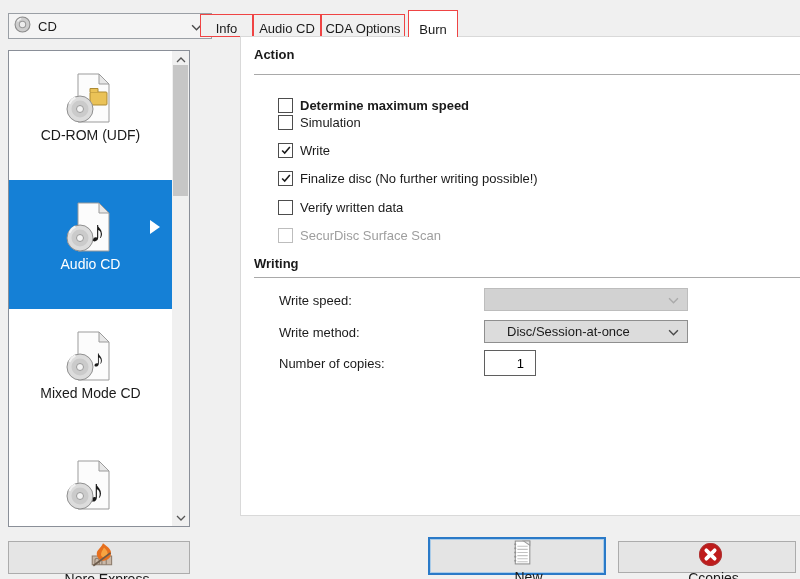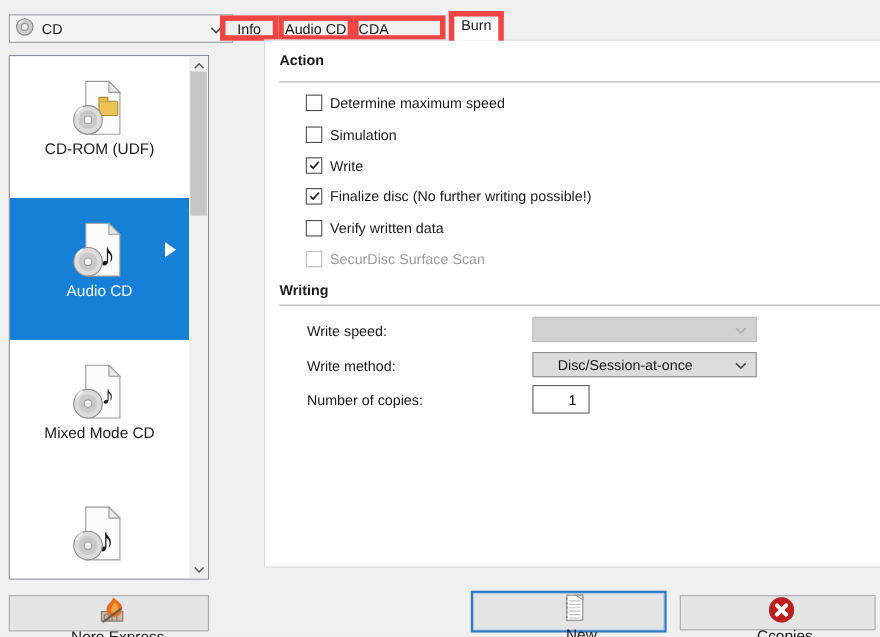--- a/index.html
+++ b/index.html
@@ -8,22 +8,22 @@
   .dialog { position:relative; width:800px; height:579px; background:#f0f0f0; overflow:hidden; }
 
   
   .device-combo { position:absolute; left:8px; top:13px; width:204px; height:26px;
     background:#f4f4f4; border:1px solid #9a9fa5; display:flex; align-items:center; cursor:default; }
   .device-combo .disc { margin-left:5px; }
   .device-combo .dlabel { margin-left:7px; flex:1; }
   .device-combo .chev { margin-right:9px; }
 
   
-  .tab { position:absolute; top:14px; height:23px; background:#f0f0f0; border:5px solid #ef4444;
-    display:flex; align-items:flex-start; justify-content:center; z-index:1; cursor:default; }
+  .tab { position:absolute; top:14px; height:23px; background:#f0f0f0; border:1px solid #ef4444;
+    display:flex; align-items:flex-end; justify-content:center; z-index:1; cursor:default; }
   .tab.active { top:10px; height:27px; background:#ffffff; border-bottom:none; z-index:3; }
   .tab-info { left:200px; width:53px; }
   .tab-audiocd { left:253px; width:68px; }
   .tab-cda { left:321px; width:84px; }
   .tab-burn { left:408px; width:50px; }
 
   
   .panel { position:absolute; left:200px; top:36px; width:596px; height:480px;
     background:#ffffff; border:1px solid #d9d9d9; z-index:2;margin-left:40px; }
   .sect-title { position:absolute; left:13px; font-weight:bold; }
@@ -188,21 +188,21 @@
             <polyline points="1,1 5,5 9,1" fill="none" stroke="#555" stroke-width="1.3"></polyline>
           </svg>
       </div>
     </div>
   </div>
 
   <div class="panel">
     <div class="sect-title" style="top:10px;">Action</div>
     <div class="sect-line" style="top:37px;"></div>
 
-    <div class="cbrow" style="top:48px;">
+    <div class="cbrow" style="top:60px;font-weight:bold;">
       <span class="cbox"></span>
       <span class="cblabel">Determine maximum speed</span>
     </div>
     <div class="cbrow" style="top:77px;">
       <span class="cbox"></span>
       <span class="cblabel">Simulation</span>
     </div>
     <div class="cbrow" style="top:105px;">
       <span class="cbox">
         <svg width="12" height="12" viewBox="0 0 14 14">

